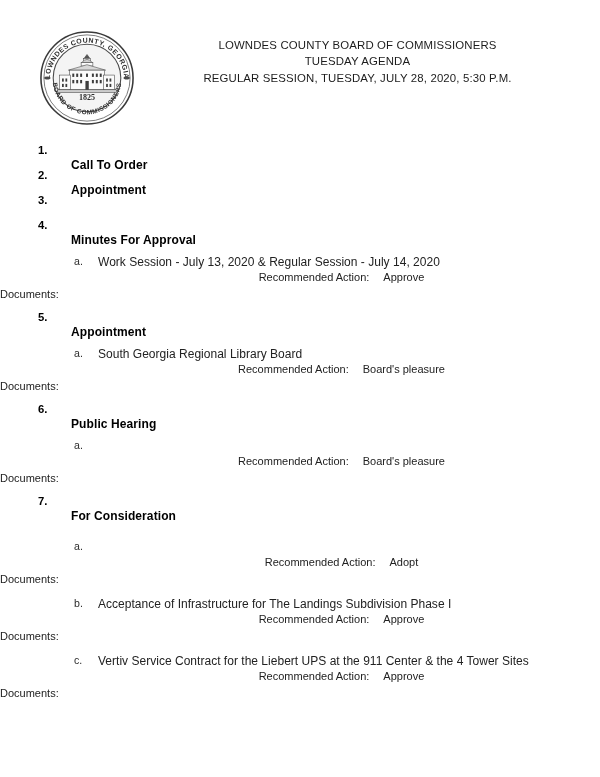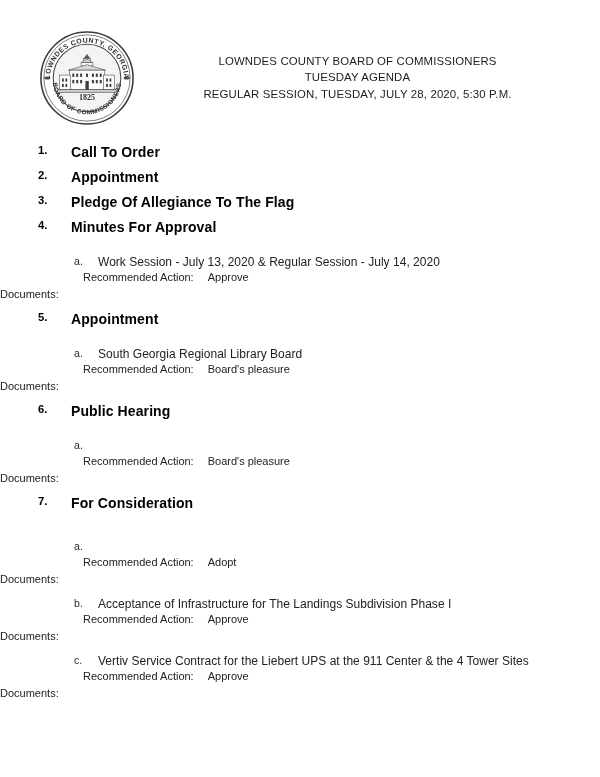--- a/index.html
+++ b/index.html
@@ -34,21 +34,20 @@
     top: 29px;
     width: 98px;
     height: 98px;
   }
 
   .header-text {
     margin-left: 140px;
     margin-right: 25px;
     text-align: center;
     padding-top: 6px;
-    margin-top: 16px;
   }
 
   .header-line {
     font-size: 11.4px;
     line-height: 16.4px;
     color: #1c1c1c;
     letter-spacing: 0.15px;
     white-space: nowrap;
   }
   .header-line.addr {
@@ -75,22 +74,22 @@
     left: 38px;
     top: 0;
     font-size: 11.3px;
     font-weight: bold;
     color: #000;
   }
 
   .item-title {
     position: absolute;
     left: 71px;
-    top: 0;
-    font-size: 14px;
+    top: 14px;
+    font-size: 12px;
     font-weight: bold;
     color: #000;
     letter-spacing: 0.1px;
   }
 
   .subitems {
     position: relative;
   }
 
   .subitem {
@@ -118,20 +117,21 @@
 
   .sub-detail {
     position: relative;
     padding-left: 83px;
     padding-top: 17px;
     font-size: 11px;
     color: #222;
     white-space: nowrap;
     height: 17px;
     line-height: 11px;
+    text-align: center;
   }
 
   .sub-detail .label {
     display: inline-block;
   }
 
   .sub-detail .value {
     display: inline-block;
     margin-left: 14px;
   }
@@ -242,21 +242,20 @@
     <div class="item">
       <div class="item-head" style="height:25px">
         <span class="item-num">2.</span>
         <span class="item-title">Appointment</span>
       </div>
     </div>
 
     <div class="item">
       <div class="item-head" style="height:25px">
         <span class="item-num">3.</span>
-        <span class="item-title">Pledge Of Allegiance To The Flag</span>
       </div>
     </div>
 
     <div class="item">
       <div class="item-head" style="height:24px">
         <span class="item-num">4.</span>
         <span class="item-title">Minutes For Approval</span>
       </div>
       <div class="subitems">
         <div class="subitem" style="margin-top:12px">

